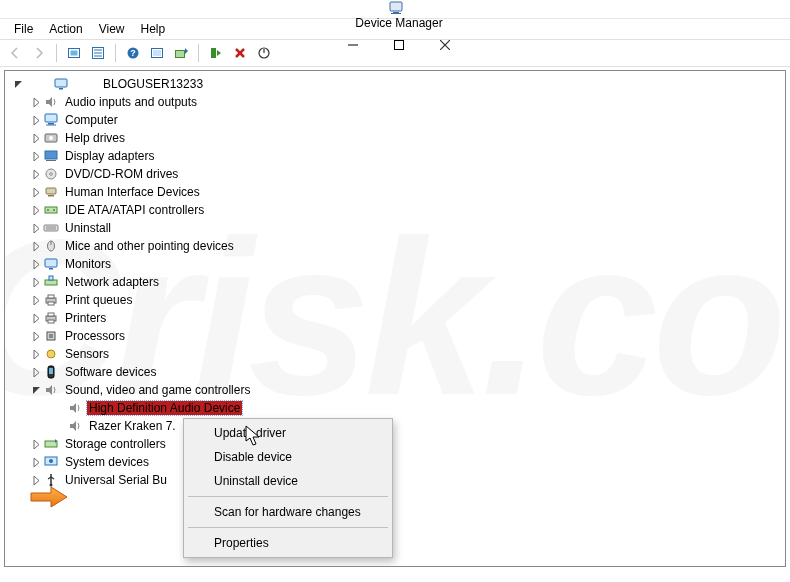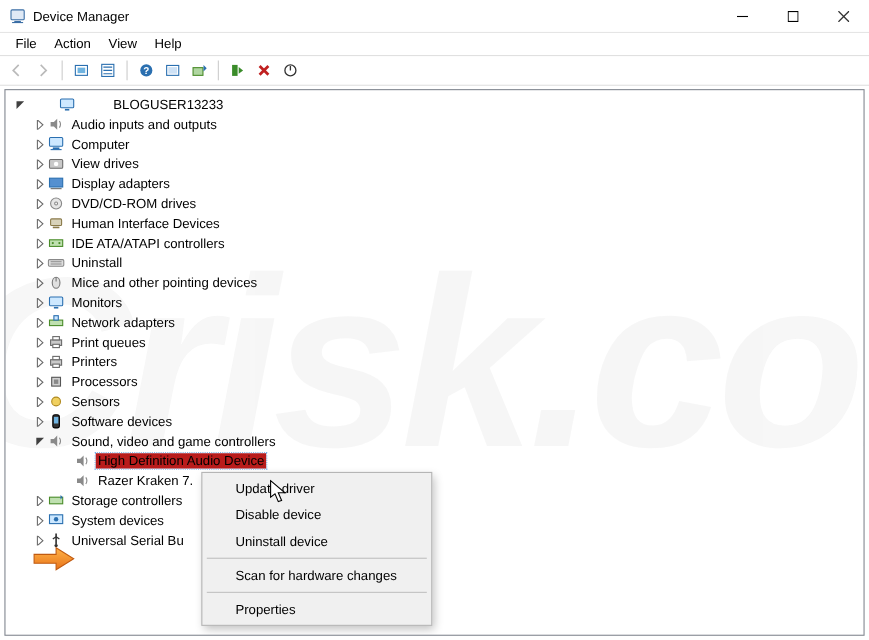--- a/index.html
+++ b/index.html
@@ -7,25 +7,26 @@
   body {
     width: 790px; height: 582px;
     font-family: "Segoe UI", Tahoma, sans-serif;
     font-size: 12px;
     background: #fff;
     position: relative;
     overflow: hidden;
   }
   
   .titlebar {
-    height: 30px;
+    height: 19px;
     display: flex;
     align-items: center;
     padding: 0 0 0 8px;
     border-bottom: 1px solid #e5e5e5;
+    flex-direction: column;
   }
   .title-icon { width: 16px; height: 16px; margin-right: 6px; display:inline-flex; align-items:center; justify-content:center; }
   .title-text { flex: 1; font-size: 12px; }
   .win-controls { display: flex; height: 100%; }
   .win-btn {
     width: 46px; height: 30px;
     display: flex; align-items: center; justify-content: center;
     color: #333;
   }
   
@@ -291,21 +292,21 @@
         <span class="exp">
           <svg width="9" height="9">
             <path d="M2 0 L7 4.5 L2 9 Z" fill="none" stroke="#6b6b6b" stroke-width="1"></path>
           </svg>
         </span>
         <span class="ricon">
           <svg width="16" height="16">
             <use href="#i-disk"></use>
           </svg>
         </span>
-        <span class="label">View drives</span>
+        <span class="label">Help drives</span>
       </div>
       <div class="node ind1">
         <span class="exp">
           <svg width="9" height="9">
             <path d="M2 0 L7 4.5 L2 9 Z" fill="none" stroke="#6b6b6b" stroke-width="1"></path>
           </svg>
         </span>
         <span class="ricon">
           <svg width="16" height="16">
             <use href="#i-display"></use>

